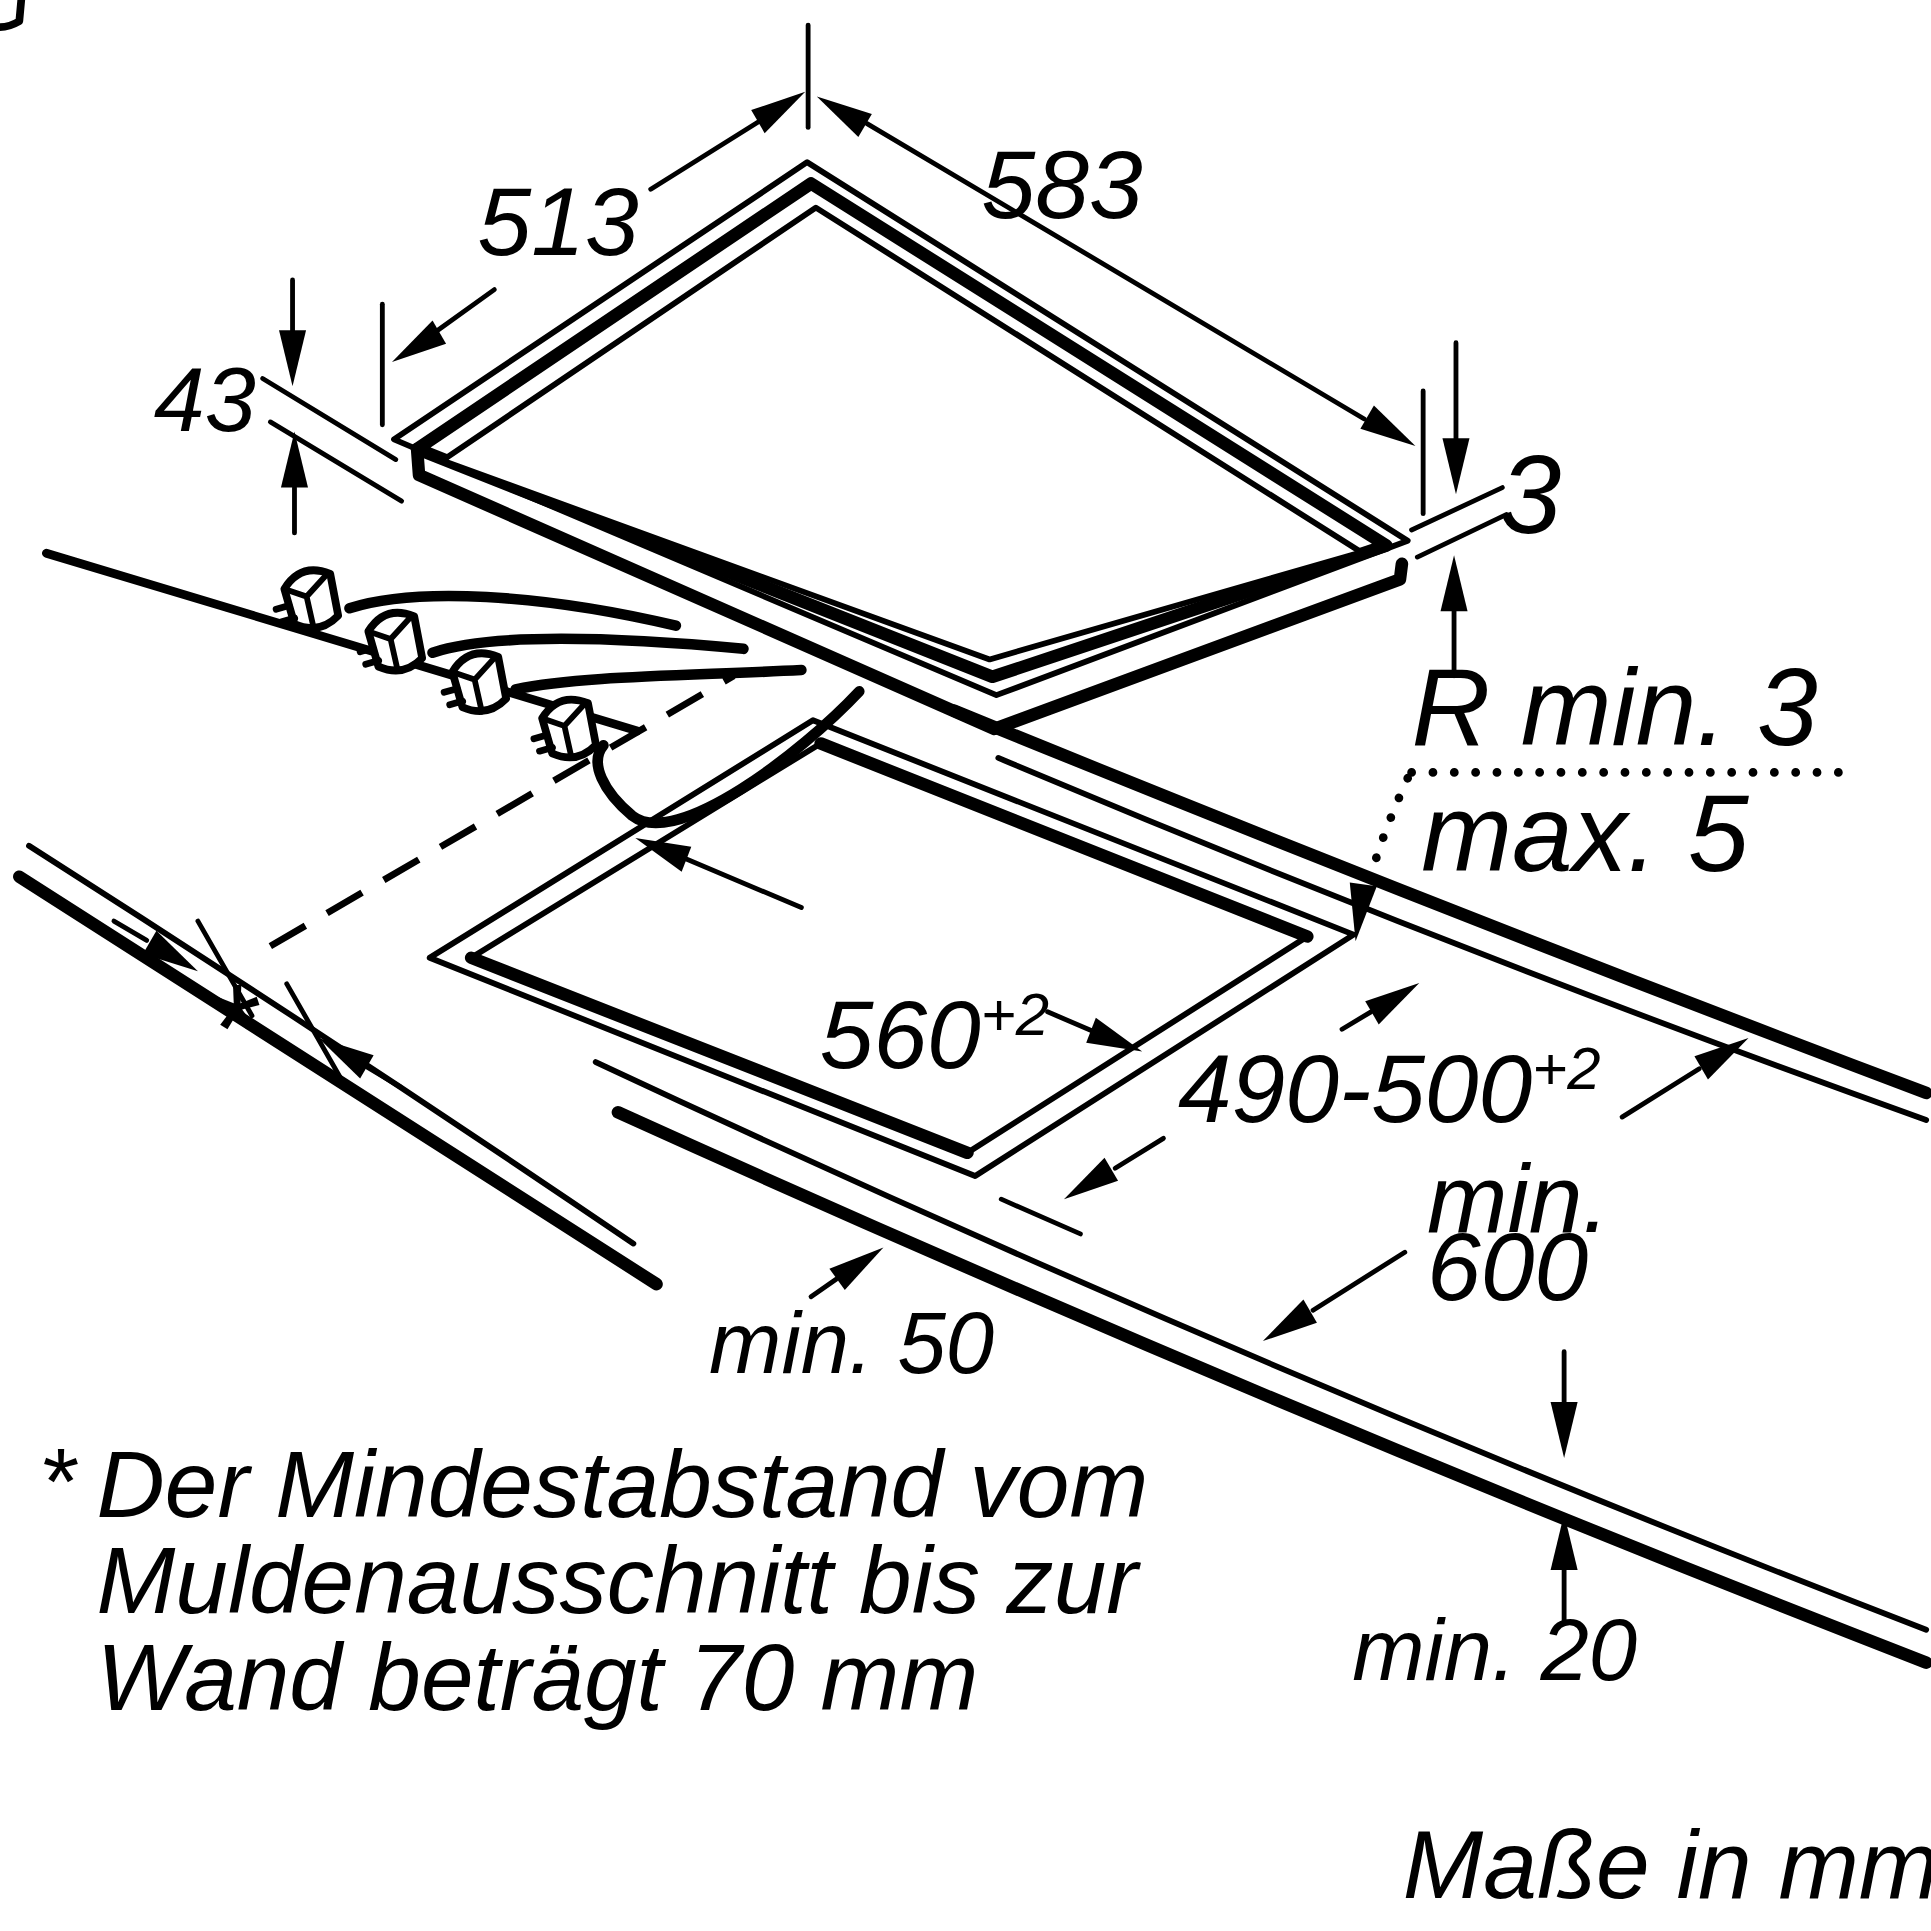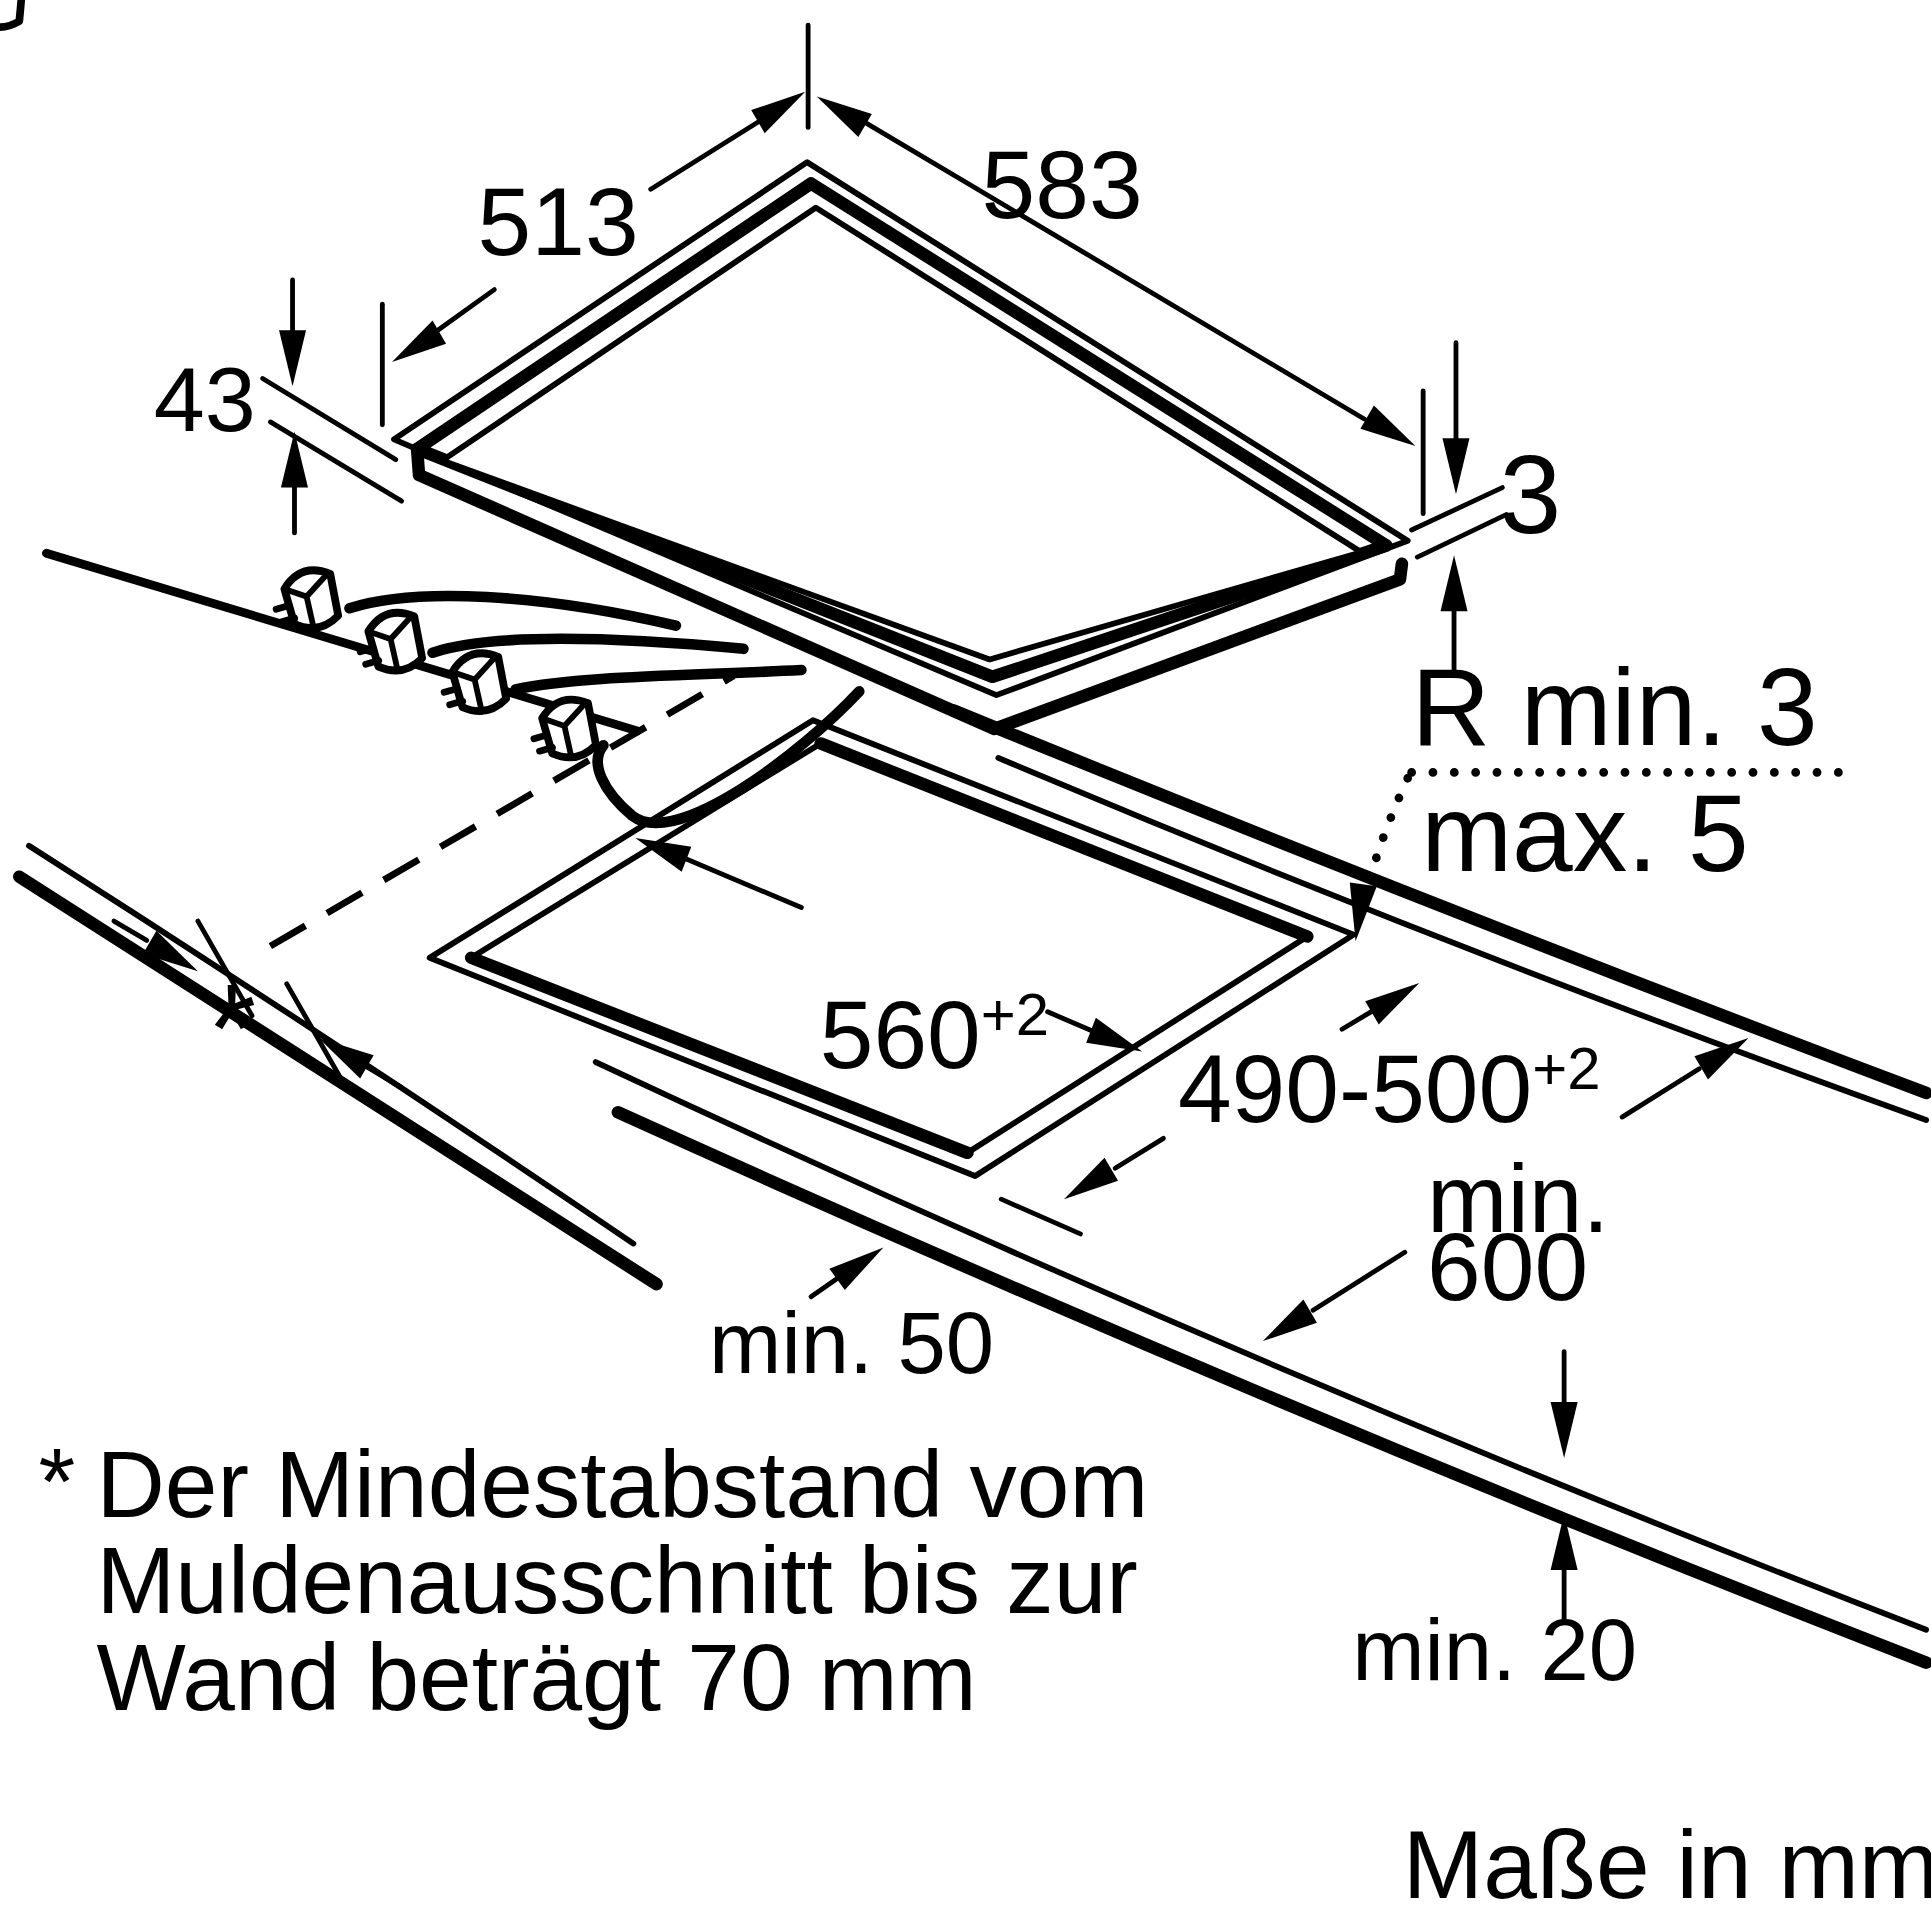--- a/index.html
+++ b/index.html
@@ -1,16 +1,16 @@
 <!DOCTYPE html>
 <html><head>
 <meta charset="utf-8">
 <style>
   html,body{margin:0;padding:0;background:#fff;}
-  #stage{width:1611px;height:1931px;position:relative;background:#fff;}
+  #stage{width:1611px;height:1931px;position:relative;background:#fff;font-style:italic;}
   svg{display:block;}
   .thin {stroke:#000;stroke-width:6;fill:none;stroke-linecap:round;stroke-linejoin:round;}
   .thick{stroke:#000;stroke-width:13;fill:none;stroke-linecap:round;stroke-linejoin:round;}
   .mid  {stroke:#000;stroke-width:9;fill:none;stroke-linecap:round;}
   .dim  {stroke:#000;stroke-width:5;fill:none;stroke-linecap:round;}
   .wire {stroke:#000;stroke-width:11;fill:none;stroke-linecap:round;}
   .dash {stroke:#000;stroke-width:7;fill:none;stroke-dasharray:42 26;stroke-linecap:butt;}
   .dots {stroke:#000;stroke-width:9;fill:none;stroke-dasharray:0.1 22;stroke-linecap:round;}
   .ah   {fill:#000;stroke:none;}
   .glass{fill:#fff;}

